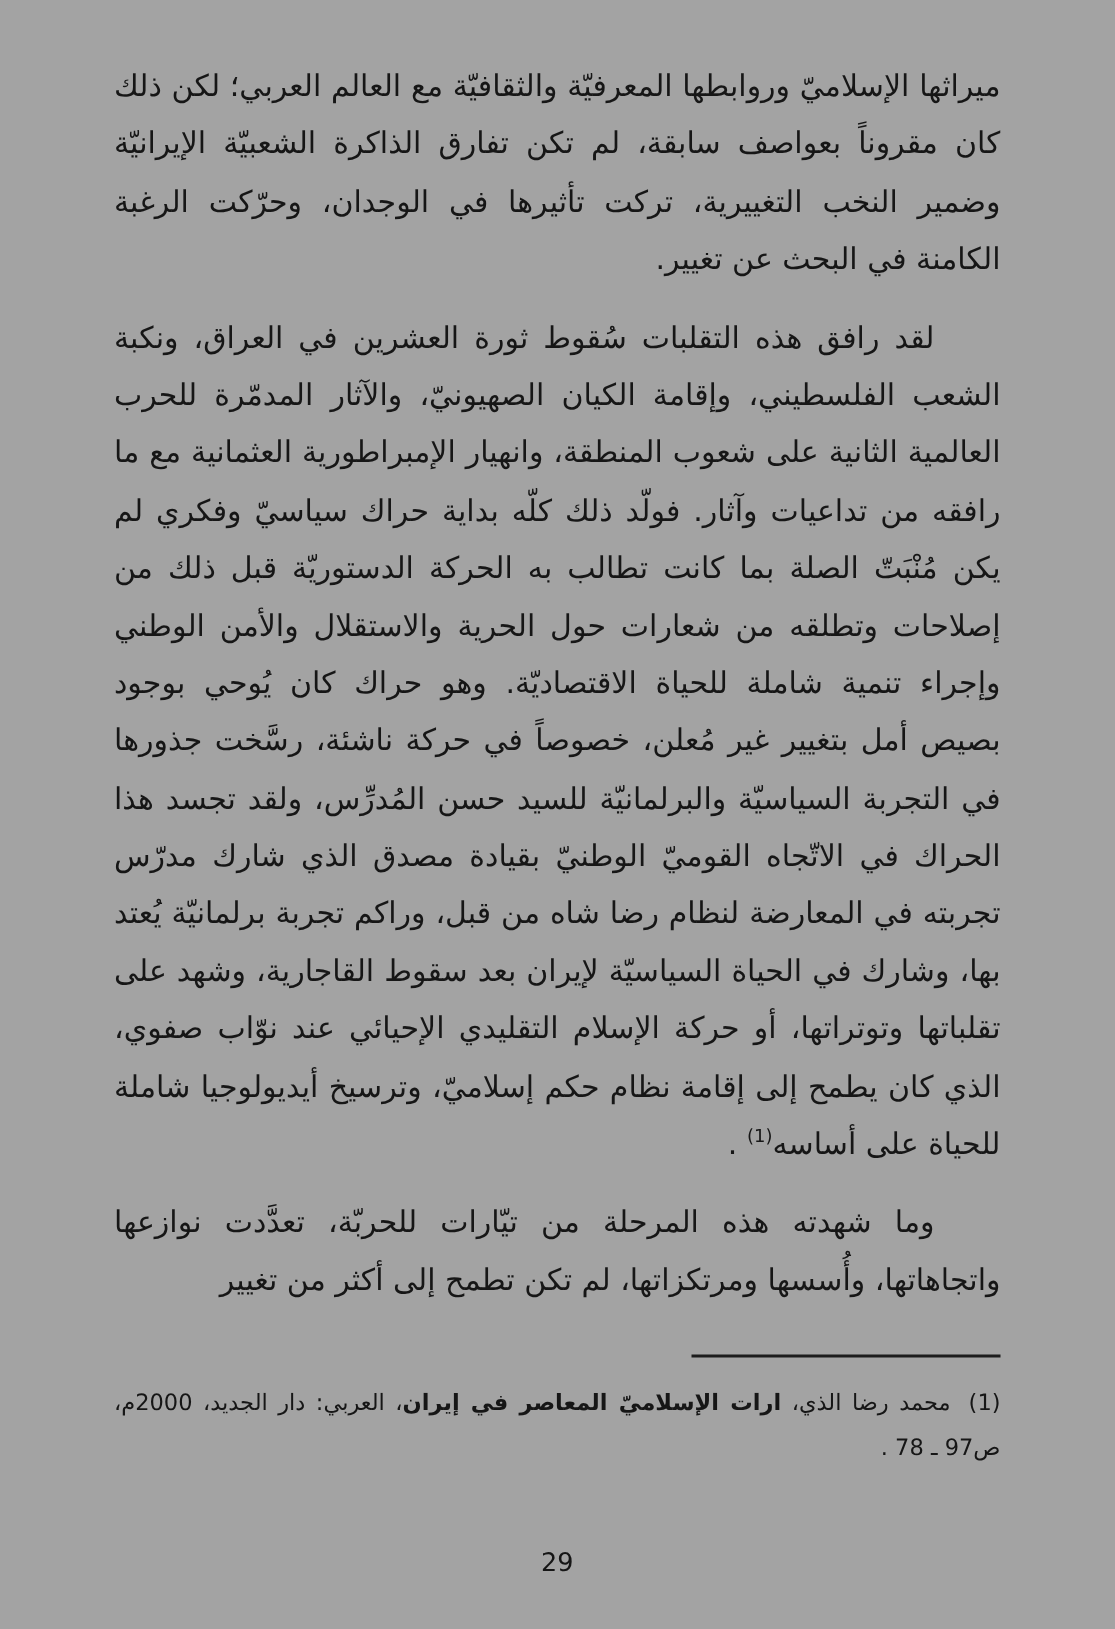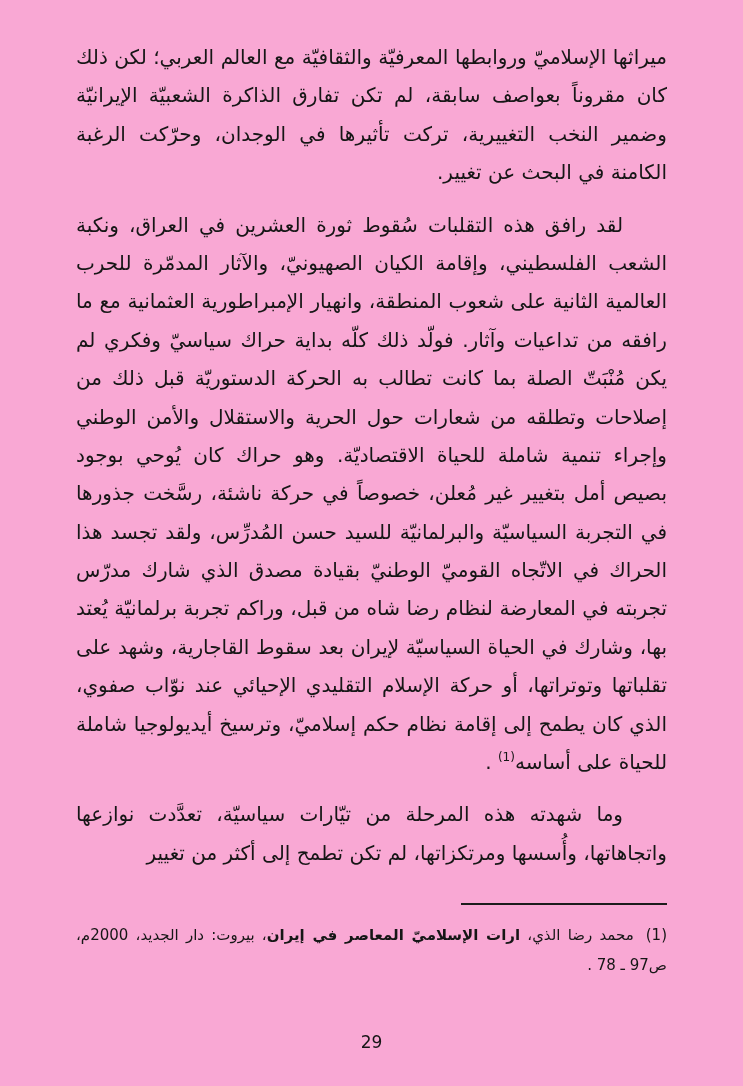--- a/index.html
+++ b/index.html
@@ -5,21 +5,21 @@
   html, body {
     margin: 0;
     padding: 0;
     background: #ffffff;
   }
   .page {
     position: relative;
     width: 743px;
     height: 1086px;
     margin: 0 auto;
-    background: #f9a8d4;
+    background: #a3a3a3;
     color: #161616;
     font-family: "DejaVu Sans", sans-serif;
     overflow: hidden;
     box-sizing: border-box;
   }
   .text-block {
     position: absolute;
     top: 38px;
     right: 76px;
     left: 76px;
@@ -79,23 +79,23 @@
 </head>
 <body>
 
 <div class="page">
 
   <div class="text-block">
     <p class="para continuation">ميراثها الإسلاميّ وروابطها المعرفيّة والثقافيّة مع العالم العربي؛ لكن ذلك كان مقروناً بعواصف سابقة، لم تكن تفارق الذاكرة الشعبيّة الإيرانيّة وضمير النخب التغييرية، تركت تأثيرها في الوجدان، وحرّكت الرغبة الكامنة في البحث عن تغيير.</p>
 
     <p class="para"><span>لقد رافق هذه التقلبات سُقوط ثورة العشرين في العراق، ونكبة الشعب الفلسطيني، وإقامة الكيان الصهيونيّ، والآثار المدمّرة للحرب العالمية الثانية على شعوب المنطقة، وانهيار الإمبراطورية العثمانية مع ما رافقه من تداعيات وآثار. فولّد ذلك كلّه بداية حراك سياسيّ وفكري لم يكن مُنْبَتّ الصلة بما كانت تطالب به الحركة الدستوريّة قبل ذلك من إصلاحات وتطلقه من شعارات حول الحرية والاستقلال والأمن الوطني وإجراء تنمية شاملة للحياة الاقتصاديّة. وهو حراك كان يُوحي بوجود بصيص أمل بتغيير غير مُعلن، خصوصاً في حركة ناشئة، رسَّخت جذورها في التجربة السياسيّة والبرلمانيّة للسيد حسن المُدرِّس، ولقد تجسد هذا الحراك في الاتّجاه القوميّ الوطنيّ بقيادة مصدق الذي شارك مدرّس تجربته في المعارضة لنظام رضا شاه من قبل، وراكم تجربة برلمانيّة يُعتد بها، وشارك في الحياة السياسيّة لإيران بعد سقوط القاجارية، وشهد على تقلباتها وتوتراتها، أو حركة الإسلام التقليدي الإحيائي عند نوّاب صفوي، الذي كان يطمح إلى إقامة نظام حكم إسلاميّ، وترسيخ أيديولوجيا شاملة للحياة على أساسه</span><sup class="fn-ref">(1)</sup><span> .</span></p>
 
-    <p class="para">وما شهدته هذه المرحلة من تيّارات سياسيّة، تعدَّدت نوازعها واتجاهاتها، وأُسسها ومرتكزاتها، لم تكن تطمح إلى أكثر من تغيير</p>
+    <p class="para">وما شهدته هذه المرحلة من تيّارات للحربّة، تعدَّدت نوازعها واتجاهاتها، وأُسسها ومرتكزاتها، لم تكن تطمح إلى أكثر من تغيير</p>
   </div>
 
   <div class="footnote-area">
     <div class="fn-separator"></div>
-    <p class="footnote-text"><span class="fn-marker">(1)</span><span>محمد رضا الذي، </span><span class="fn-title">ارات الإسلاميّ المعاصر في إيران</span><span>، بيروت: دار الجديد، 2000م، </span><span>ص97 ـ 78 .</span></p>
+    <p class="footnote-text"><span class="fn-marker">(1)</span><span>محمد رضا الذي، </span><span class="fn-title">ارات الإسلاميّ المعاصر في إيران</span><span>، العربي: دار الجديد، 2000م، </span><span>ص97 ـ 78 .</span></p>
   </div>
 
   <div class="page-number">29</div>
 
 </div>
 
 </body></html>

